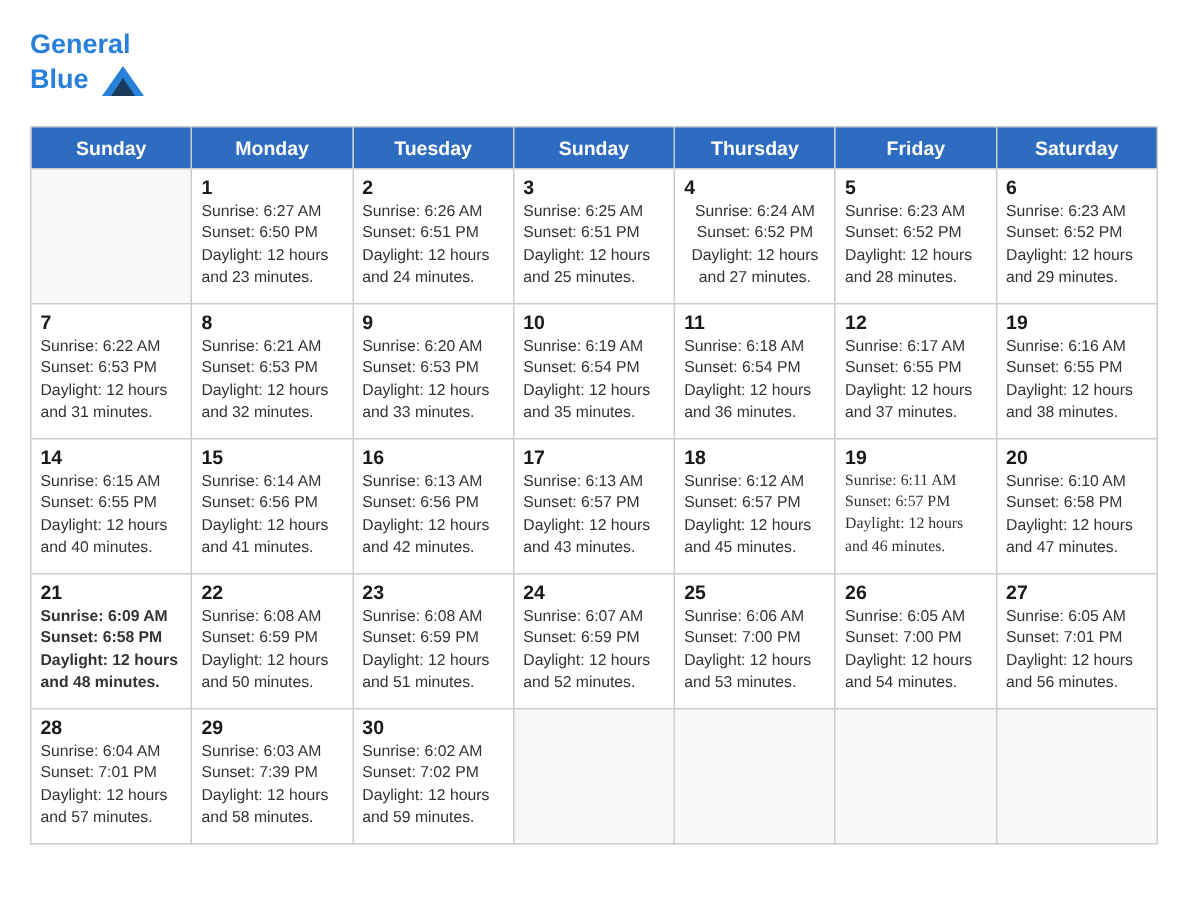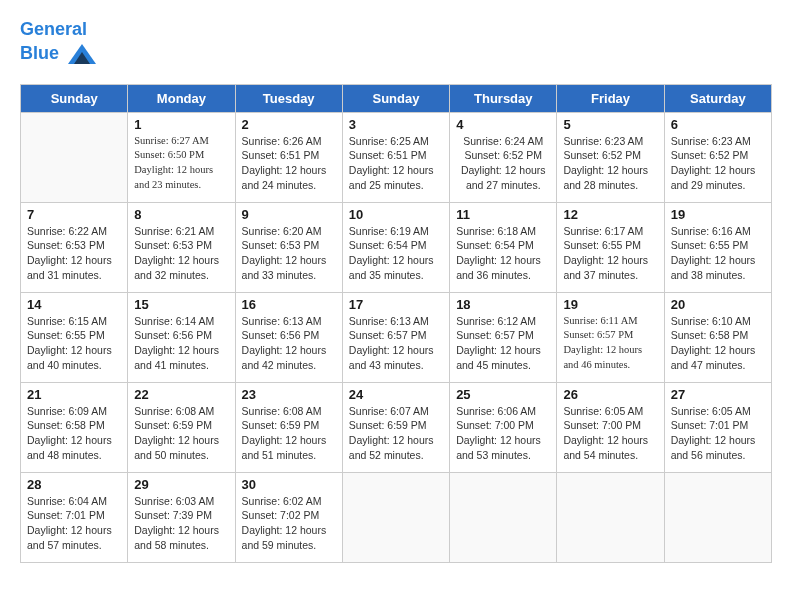--- a/index.html
+++ b/index.html
@@ -118,21 +118,21 @@
         <th>Thursday</th>
         <th>Friday</th>
         <th>Saturday</th>
       </tr>
   </thead>
   <tbody id="calendar-body">
   <tr>
         <td class="empty-cell"></td>
         <td>
           <span class="day-num">1</span>
-          <div class="day-info" style="white-space: pre-line; font-family: Liberation Serif, serif;">Sunrise: 6:27 AM
+          <div class="day-info" style="white-space: pre-line;">Sunrise: 6:27 AM
 Sunset: 6:50 PM
 Daylight: 12 hours
 and 23 minutes.</div>
         </td>
         <td>
           <span class="day-num">2</span>
           <div class="day-info" style="white-space: pre-line;">Sunrise: 6:26 AM
 Sunset: 6:51 PM
 Daylight: 12 hours
 and 24 minutes.</div>
@@ -264,21 +264,21 @@
           <span class="day-num">20</span>
           <div class="day-info" style="white-space: pre-line;">Sunrise: 6:10 AM
 Sunset: 6:58 PM
 Daylight: 12 hours
 and 47 minutes.</div>
         </td>
       </tr>
       <tr>
         <td>
           <span class="day-num">21</span>
-          <div class="day-info" style="white-space: pre-line;">Sunrise: 6:09 AM
+          <div class="day-info" style="white-space: pre-line; font-weight: bold;">Sunrise: 6:09 AM
 Sunset: 6:58 PM
 Daylight: 12 hours
 and 48 minutes.</div>
         </td>
         <td>
           <span class="day-num">22</span>
           <div class="day-info" style="white-space: pre-line;">Sunrise: 6:08 AM
 Sunset: 6:59 PM
 Daylight: 12 hours
 and 50 minutes.</div>

